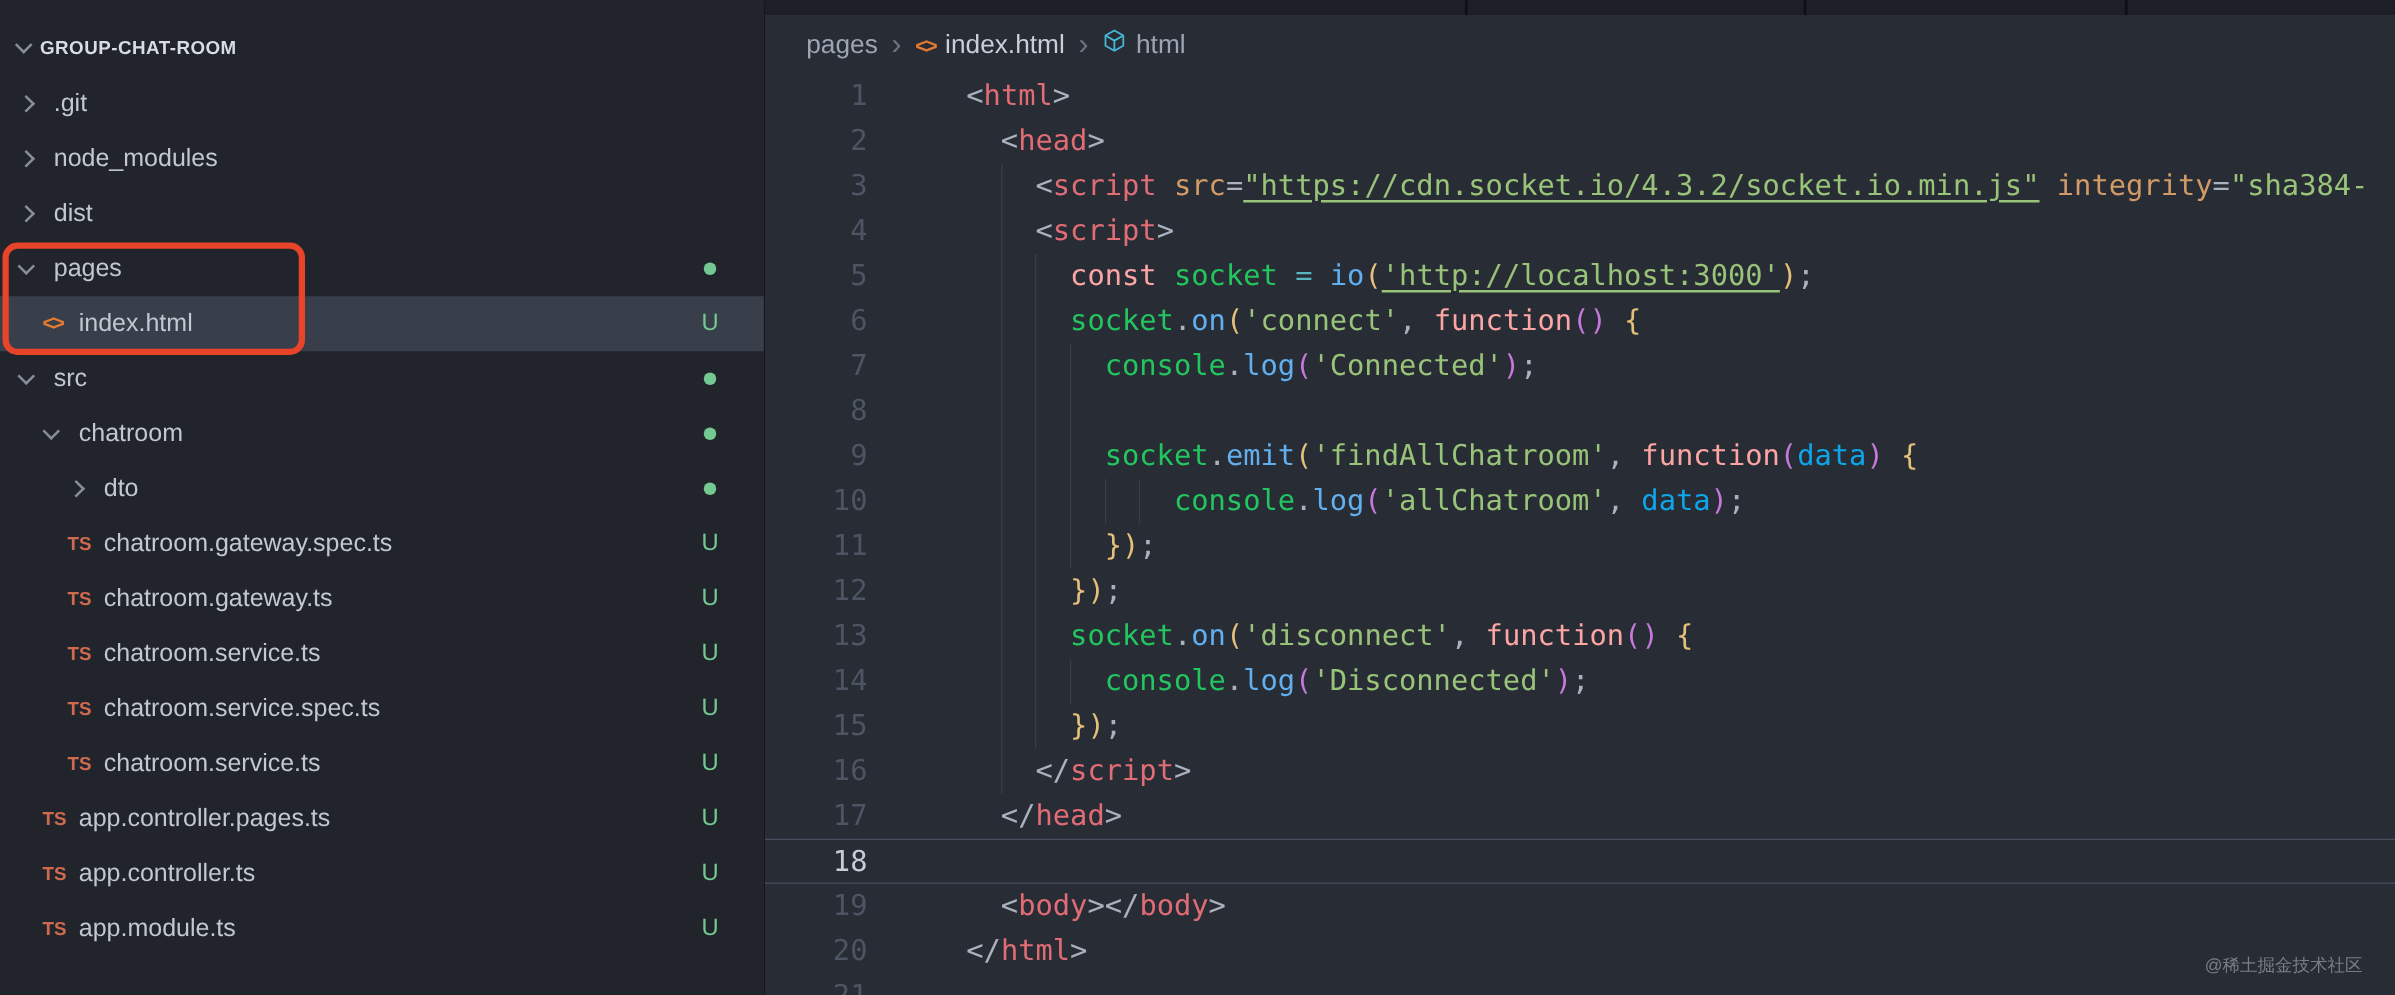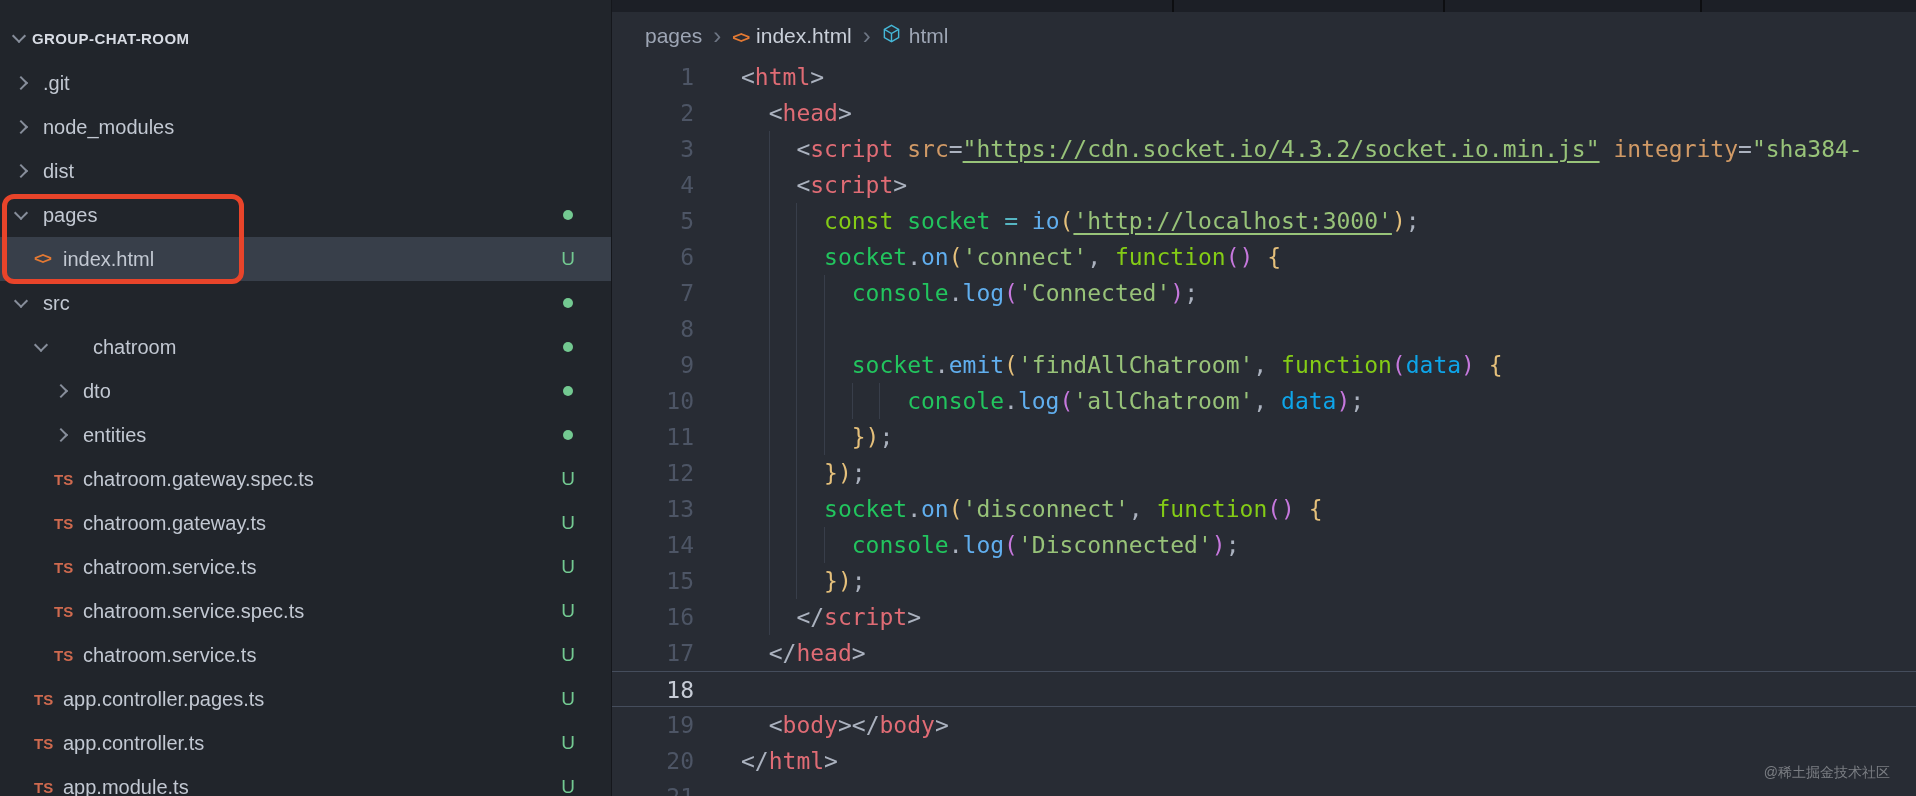--- a/index.html
+++ b/index.html
@@ -52,32 +52,32 @@
   .bc-ico.htmlico { color:#e37933; font-weight:bold; font-size:17px; letter-spacing:-2px; }
 
   
   .code { position:absolute; left:0; top:59px; right:0; bottom:0; overflow:hidden;
           font-family:"DejaVu Sans Mono", monospace; font-size:23px; line-height:36px; }
   .cline { height:36px; display:flex; white-space:pre; }
   .cline.active { border-top:1px solid #454d5c; border-bottom:1px solid #454d5c; }
   .ln { width:82px; flex:none; text-align:right; color:#4d5565; }
   .cline.active .ln { color:#c7ccd6; }
   .gap { width:47px; flex:none; }
-  .ctext { white-space:pre; }
+  .ctext { white-space:pre;margin-left:32px; }
 
   .ind { display:inline-block; width:2ch; height:36px; vertical-align:top; }
   .ind.g { box-shadow: inset 1px 0 0 #383e4a; }
 
   .tk-punct { color:#abb2bf; }
   .tk-plain { color:#0ea5e9; }
   .tk-tag   { color:#e06c75; }
   .tk-attr  { color:#d19a66; }
   .tk-str   { color:#98c379; }
   .tk-strlink { color:#98c379; text-decoration:underline; text-underline-offset:4px; }
-  .tk-kw    { color:#84cc16; }
+  .tk-kw    { color:#fca5a5; }
   .tk-var   { color:#22c55e; }
   .tk-fn    { color:#61afef; }
   .tk-y     { color:#e5c07b; }
   .tk-p     { color:#c678dd; }
   .tk-op    { color:#56b6c2; }
 
   .watermark { position:absolute; right:26px; bottom:14px; font-size:14px; color:#8f9297; opacity:.8; z-index:70; }
 </style>
 </head>
 <body>
@@ -124,43 +124,34 @@
       </div>
       <div class="row" style="padding-left: 14px;">
         <span class="slot">
           <span class="chev down"></span>
         </span>
         <span class="lbl">src</span>
         <span class="badge">
           <span class="dot"></span>
         </span>
       </div>
-      <div class="row" style="padding-left: 34px; gap: 30px;">
+      <div class="row" style="padding-left: 34px;">
         <span class="slot">
           <span class="chev down"></span>
         </span>
         <span class="lbl">chatroom</span>
         <span class="badge">
           <span class="dot"></span>
         </span>
       </div>
       <div class="row" style="padding-left: 54px;">
         <span class="slot">
           <span class="chev right"></span>
         </span>
         <span class="lbl">dto</span>
-        <span class="badge">
-          <span class="dot"></span>
-        </span>
-      </div>
-      <div class="row" style="padding-left: 54px;">
-        <span class="slot">
-          <span class="chev right"></span>
-        </span>
-        <span class="lbl">entities</span>
         <span class="badge">
           <span class="dot"></span>
         </span>
       </div>
       <div class="row" style="padding-left: 54px;">
         <span class="slot">
           <span class="fico ts">TS</span>
         </span>
         <span class="lbl">chatroom.gateway.spec.ts</span>
         <span class="badge ubadge">U</span>

